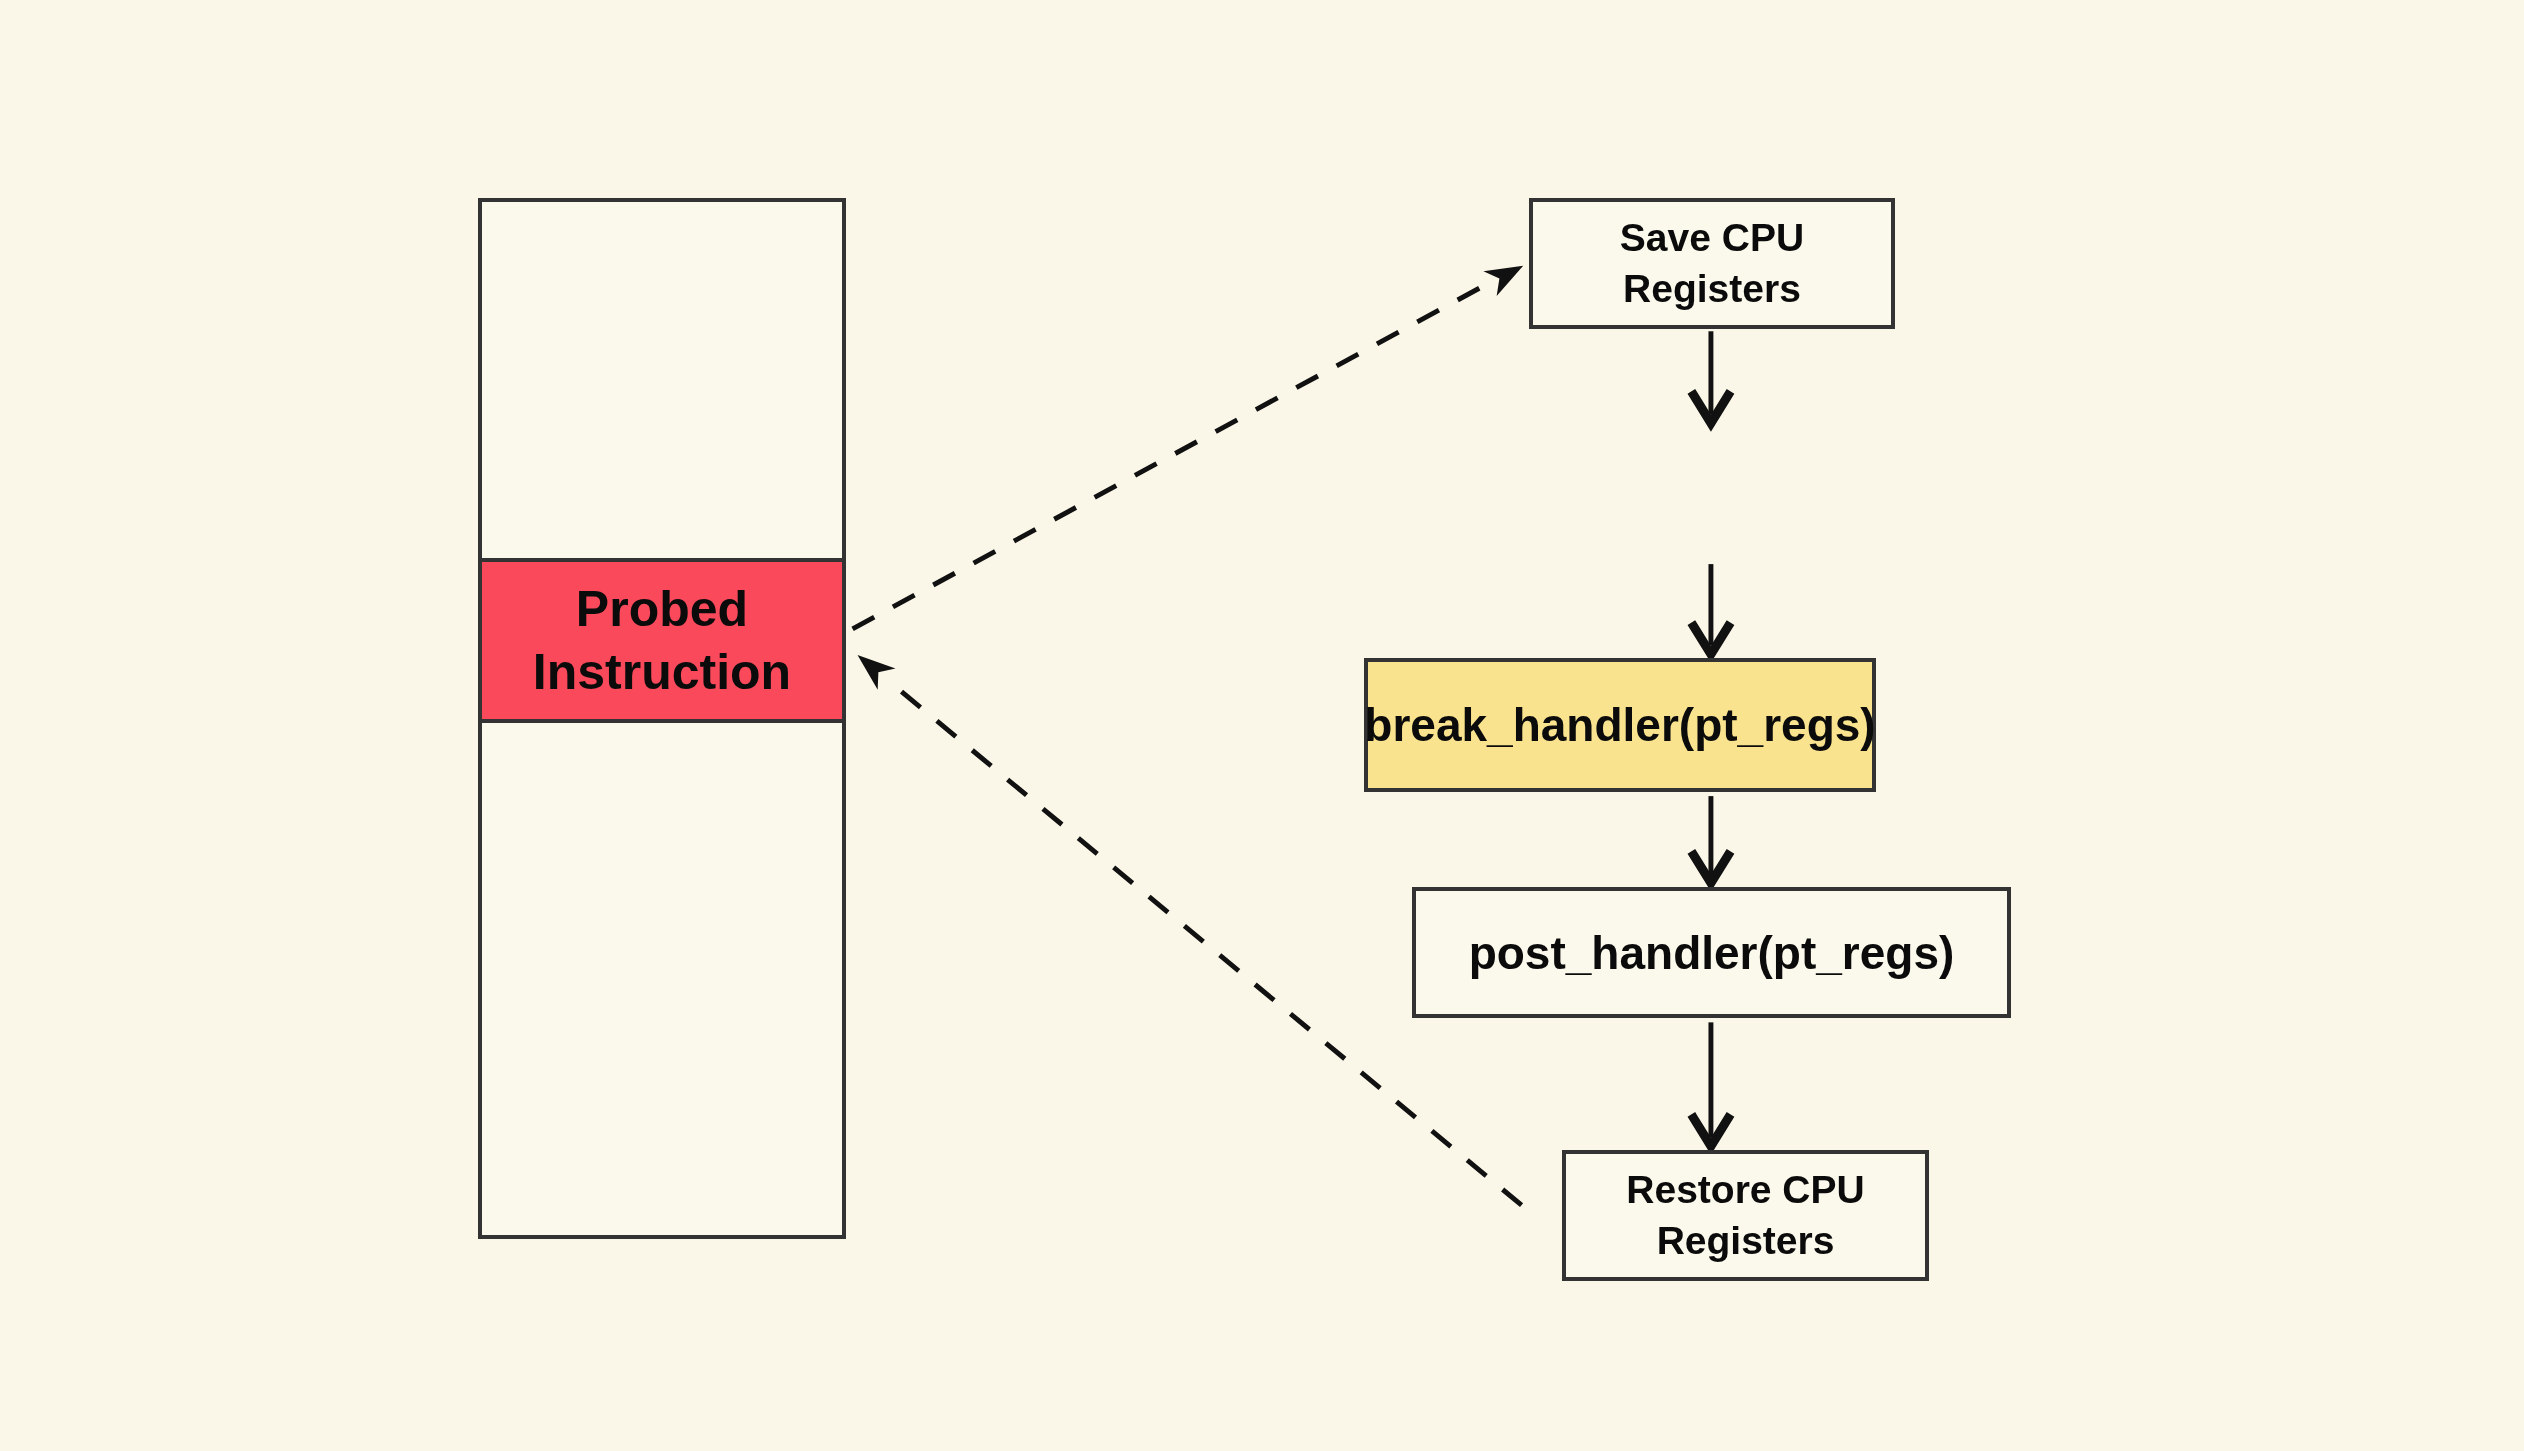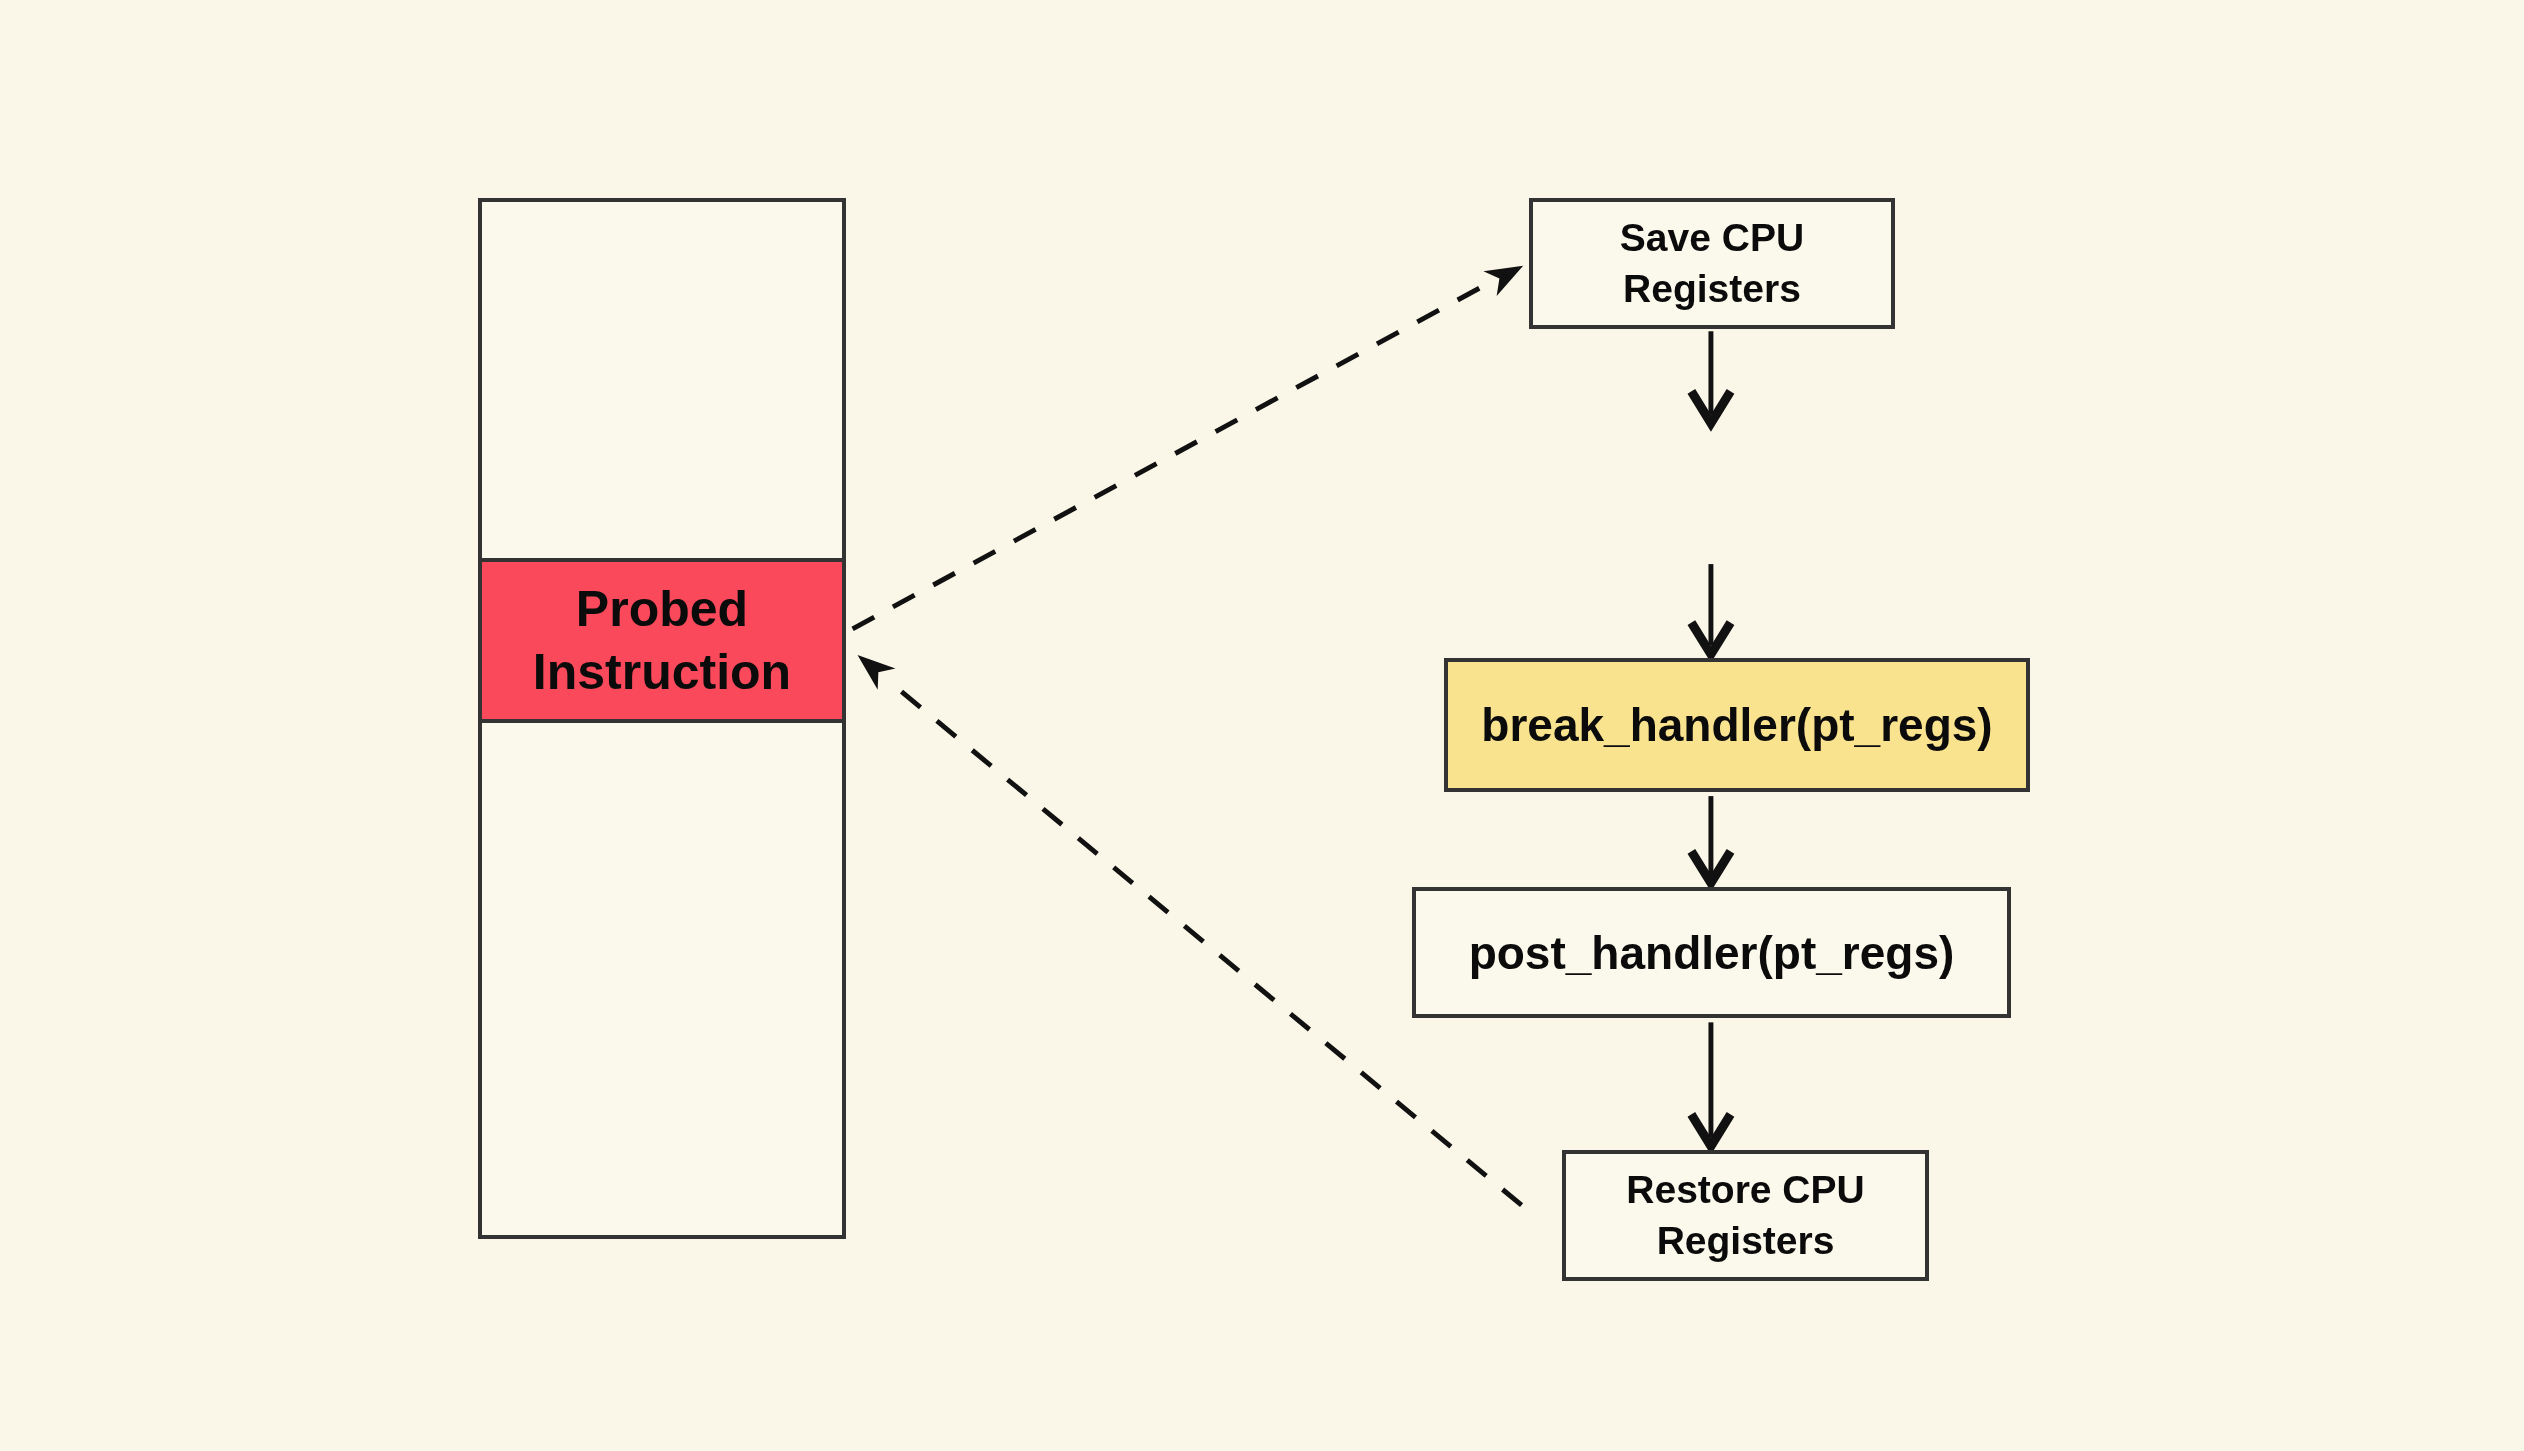--- a/index.html
+++ b/index.html
@@ -19,21 +19,21 @@
     border:4.1px solid var(--border,#333);
     background:var(--boxfill,#FBF8EC);
     display:flex;align-items:center;justify-content:center;
     text-align:center;color:#0b0b0b;font-weight:bold;
     white-space:pre-line;z-index:2;
   }
   #memory-rect{left:478px;top:198px;width:368px;height:1041px;z-index:2;}
   #probed-box{left:478px;top:558px;width:368px;height:165px;font-size:50px;line-height:1.26;z-index:3;}
   #save-box{left:1529px;top:198px;width:366px;height:131px;font-size:39px;line-height:1.3;}
   #pre-box{left:1460px;top:428px;width:499px;height:132px;font-size:46px;}
-  #break-box{left:1444px;top:658px;width:586px;height:134px;font-size:46px;}
+  #break-box{left:1364px;top:658px;width:512px;height:134px;font-size:46px;}
   #post-box{left:1412px;top:887px;width:599px;height:131px;font-size:46px;}
   #restore-box{left:1526px;top:1150px;width:367px;height:131px;font-size:39px;line-height:1.3;}
   #exception-label{
     position:absolute;left:1030px;top:433px;width:302px;height:62px;
     display:flex;align-items:center;justify-content:center;
     background:var(--background,#FAF7E8);
     font-size:39px;font-weight:bold;color:#0b0b0b;z-index:3;
   }
 </style>
 </head>

